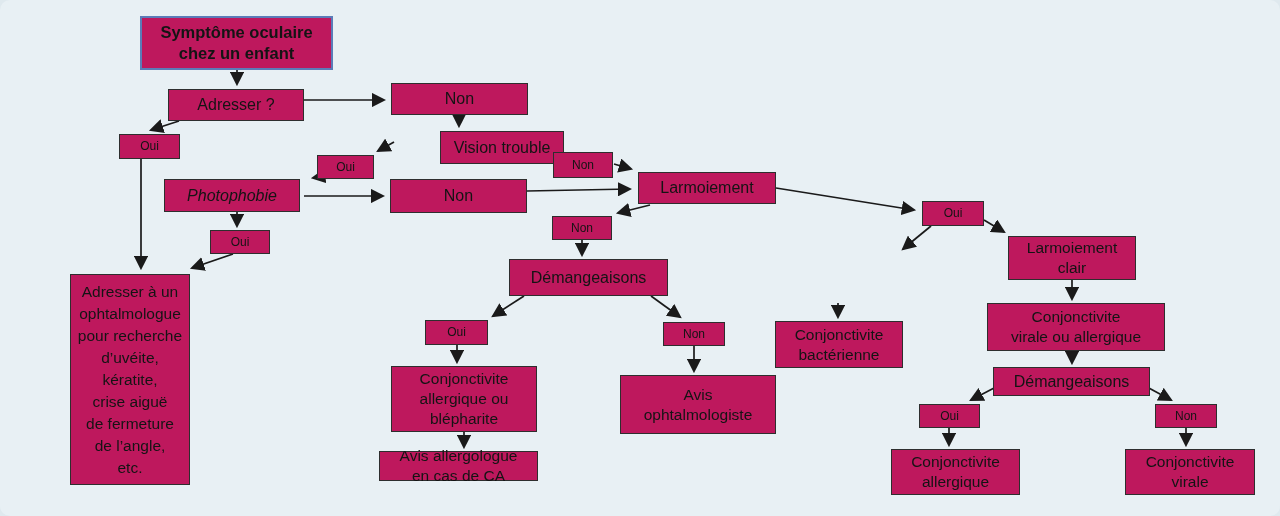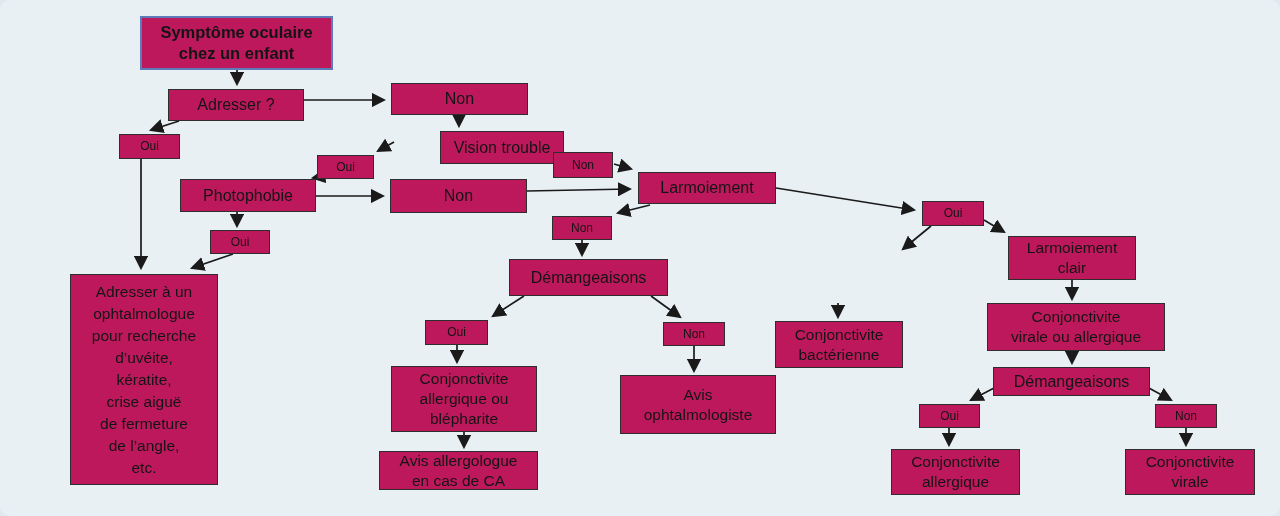--- a/index.html
+++ b/index.html
@@ -34,32 +34,32 @@
   .node.multi{font-size:15.5px;line-height:1.28;}
 
   
   #n-start{left:140px;top:16px;width:193px;height:54px;}
   #n-douleur{left:168px;top:89px;width:136px;height:32px;}
   #n-non-douleur{left:391px;top:83px;width:137px;height:32px;}
   #n-oui-douleur{left:119px;top:134px;width:61px;height:25px;}
   #n-vision{left:392px;top:131px;width:124px;height:33px;margin-left:48px;}
   #n-oui-vision{left:317px;top:155px;width:57px;height:24px;}
   #n-non-vision{left:553px;top:152px;width:60px;height:26px;}
-  #n-photophobie{left:180px;top:179px;width:136px;height:33px;}
+  #n-photophobie{left:164px;top:179px;width:136px;height:33px;font-style:italic;}
   #n-non-photophobie{left:390px;top:179px;width:137px;height:34px;}
   #n-larmoiement{left:638px;top:172px;width:138px;height:32px;}
   #n-oui-photophobie{left:210px;top:230px;width:60px;height:24px;}
   #n-non-larmoiement{left:552px;top:216px;width:60px;height:24px;}
   #n-demangeaisons-1{left:509px;top:259px;width:159px;height:37px;}
-  #n-adresser{left:70px;top:274px;width:148px;height:211px;}
+  #n-adresser{left:70px;top:274px;width:120px;height:211px;}
   #n-oui-demangeaisons-1{left:425px;top:320px;width:63px;height:25px;}
   #n-non-demangeaisons-1{left:663px;top:322px;width:62px;height:24px;}
   #n-conj-allerg-bleph{left:391px;top:366px;width:146px;height:66px;}
   #n-avis-ophtalmo{left:620px;top:375px;width:156px;height:59px;}
-  #n-avis-allergo{left:379px;top:451px;width:159px;height:39px;}
+  #n-avis-allergo{left:379px;top:451px;width:159px;height:30px;}
   #n-secretions{left:774px;top:255px;width:129px;height:48px;}
   #n-conj-bact{left:775px;top:321px;width:128px;height:47px;}
   #n-oui-larmoiement{left:922px;top:201px;width:62px;height:25px;}
   #n-larm-clair{left:1008px;top:236px;width:128px;height:44px;}
   #n-conj-virale-allerg{left:987px;top:303px;width:178px;height:48px;}
   #n-demangeaisons-2{left:993px;top:367px;width:157px;height:29px;}
   #n-oui-demangeaisons-2{left:919px;top:404px;width:61px;height:24px;}
   #n-non-demangeaisons-2{left:1155px;top:404px;width:62px;height:24px;}
   #n-conj-allergique{left:891px;top:449px;width:129px;height:46px;}
   #n-conj-virale{left:1125px;top:449px;width:130px;height:46px;}

